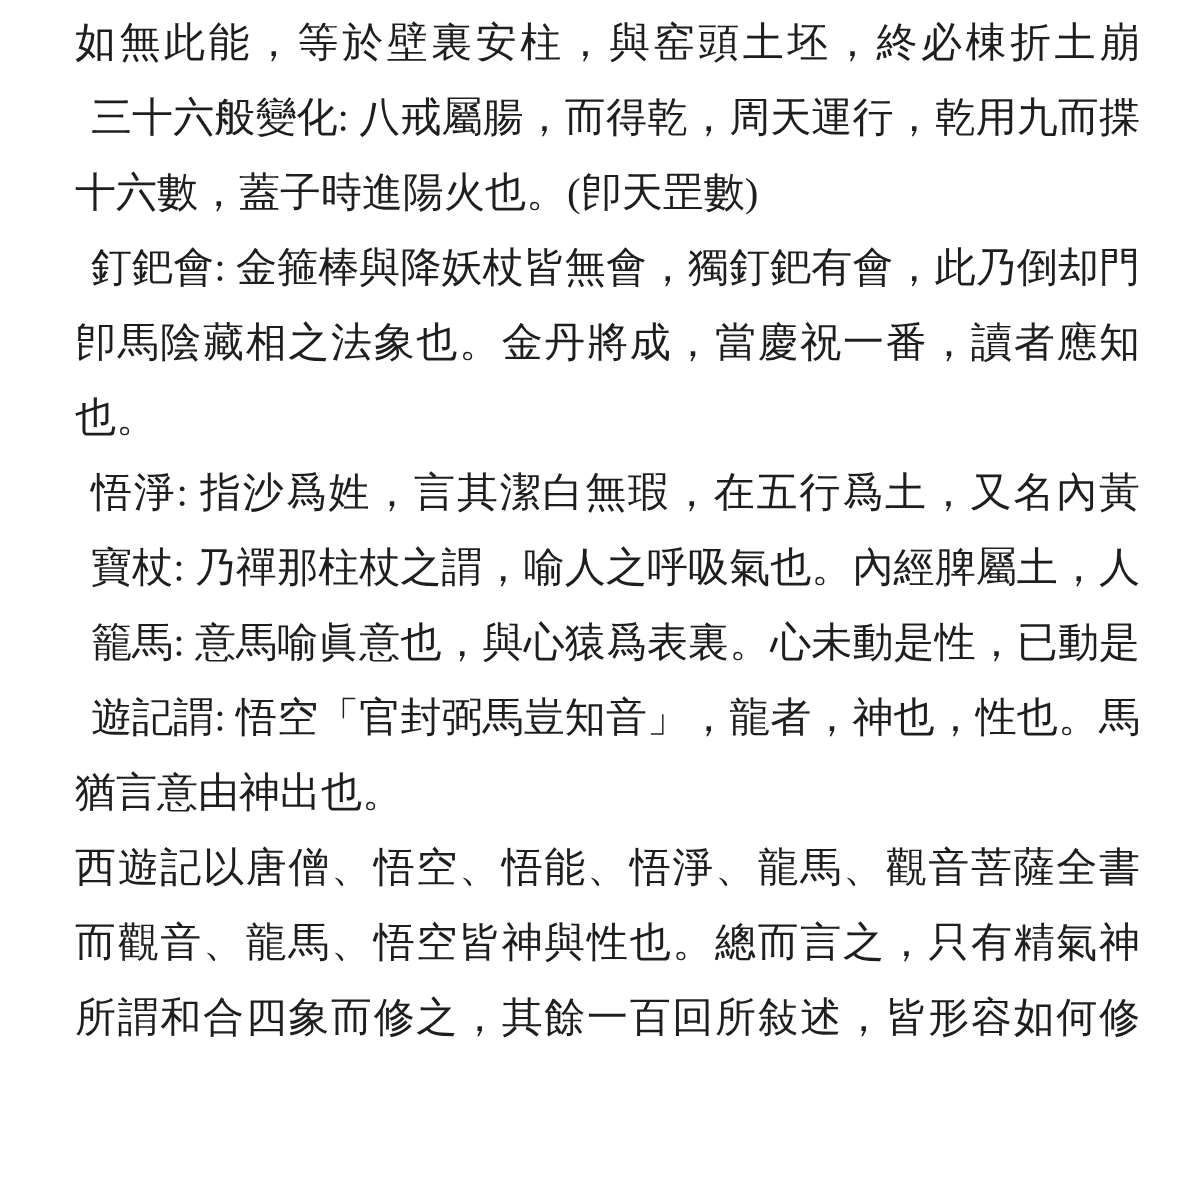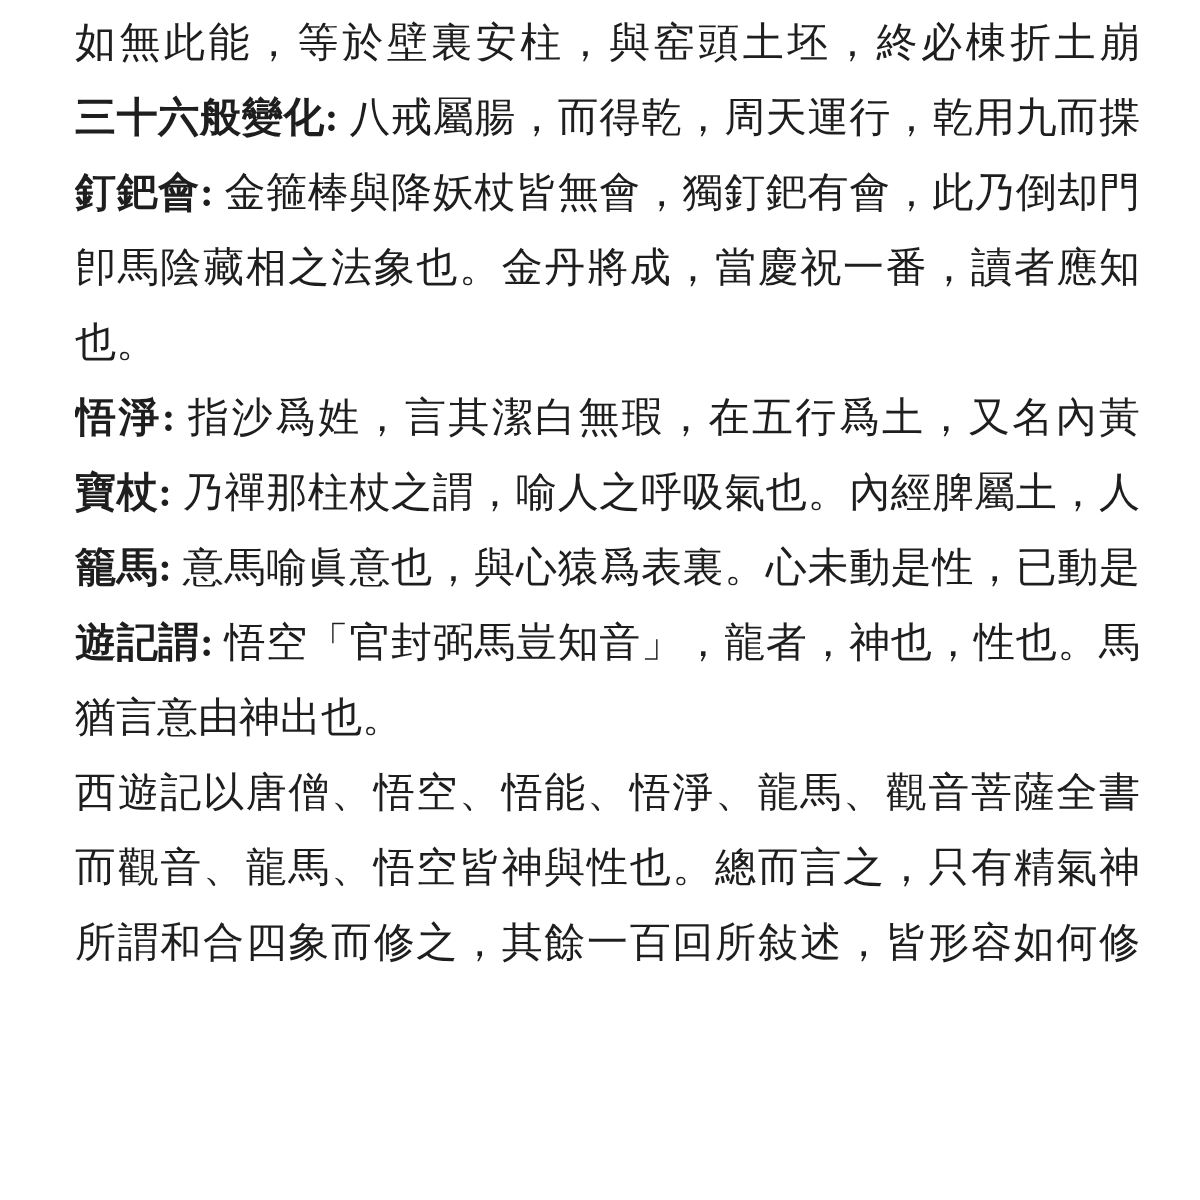--- a/index.html
+++ b/index.html
@@ -32,29 +32,31 @@
     white-space: normal;
     overflow: hidden;
   }
   .line.fill {
     text-align-last: justify;
   }
   .seg {
     font-weight: 400;
   }
   .seg.bold {
-    font-weight: 700;
+    font-weight: 400;
+    margin-left: 16px;
   }
 </style>
 </head>
 <body>
 
 <div class="page" id="page" style="background: rgb(255, 255, 255); color: rgb(30, 30, 30);">
     <div class="line"><span class="seg">如無此能，等於壁裏安柱，與窑頭土坯，終必棟折土崩也。</span></div>
     <div class="line fill"><span class="seg bold">三十六般變化: </span><span class="seg">八戒屬腸，而得乾，周天運行，乾用九而揲之，得三</span></div>
+    <div class="line"><span class="seg">十六數，蓋子時進陽火也。(卽天罡數)</span></div>
     <div class="line fill"><span class="seg bold">釘鈀會: </span><span class="seg">金箍棒與降妖杖皆無會，獨釘鈀有會，此乃倒却門前刹竿，</span></div>
     <div class="line fill"><span class="seg">卽馬陰藏相之法象也。金丹將成，當慶祝一番，讀者應知釘鈀爲何物</span></div>
     <div class="line"><span class="seg">也。</span></div>
     <div class="line fill"><span class="seg bold">悟淨: </span><span class="seg">指沙爲姓，言其潔白無瑕，在五行爲土，又名內黃婆。金木間</span></div>
     <div class="line fill"><span class="seg bold">寶杖: </span><span class="seg">乃禪那柱杖之謂，喻人之呼吸氣也。內經脾屬土，人之口唇爲</span></div>
     <div class="line fill"><span class="seg bold">籠馬: </span><span class="seg">意馬喻眞意也，與心猿爲表裏。心未動是性，已動是意。故</span></div>
     <div class="line fill"><span class="seg bold">遊記謂: </span><span class="seg">悟空「官封弼馬豈知音」，龍者，神也，性也。馬者，意也，</span></div>
     <div class="line"><span class="seg">猶言意由神出也。</span></div>
     <div class="line fill"><span class="seg">西遊記以唐僧、悟空、悟能、悟淨、龍馬、觀音菩薩全書之主要人物。</span></div>
     <div class="line fill"><span class="seg">而觀音、龍馬、悟空皆神與性也。總而言之，只有精氣神色身爲四象。</span></div>

